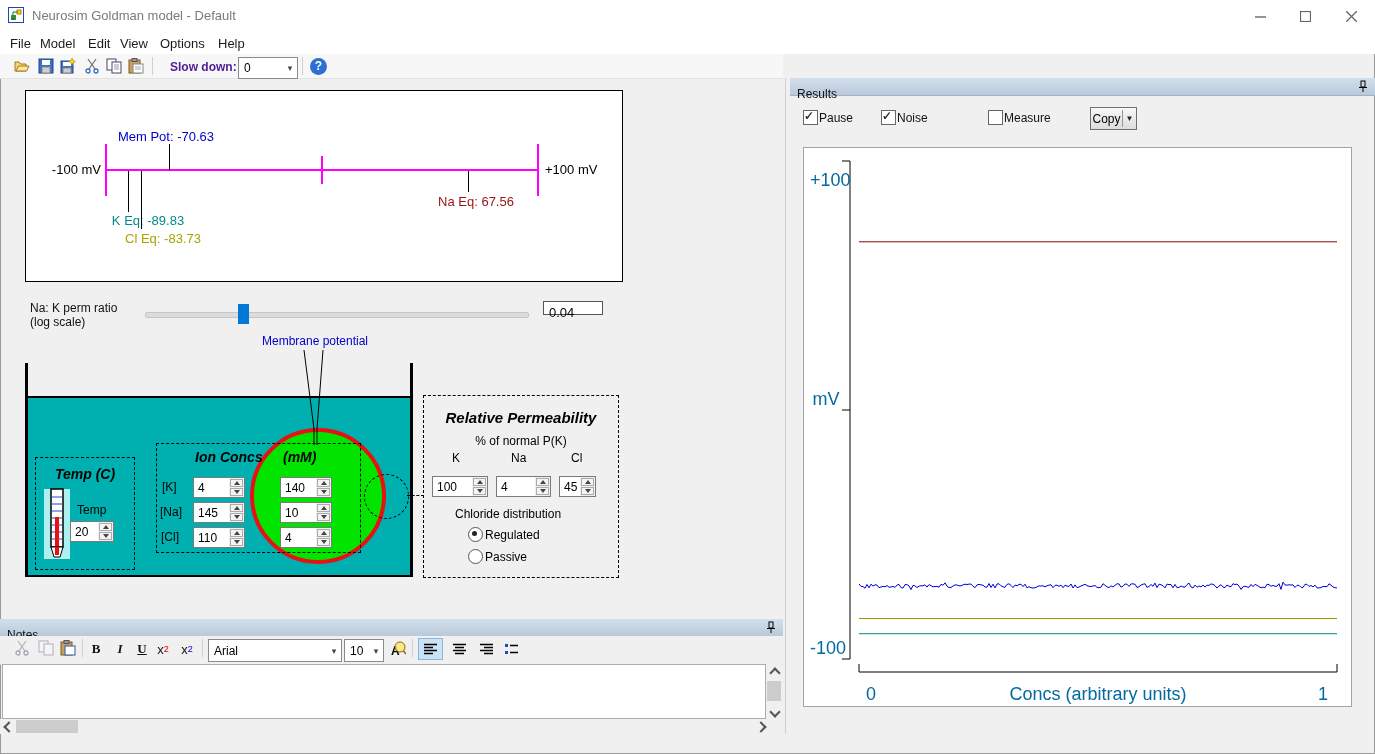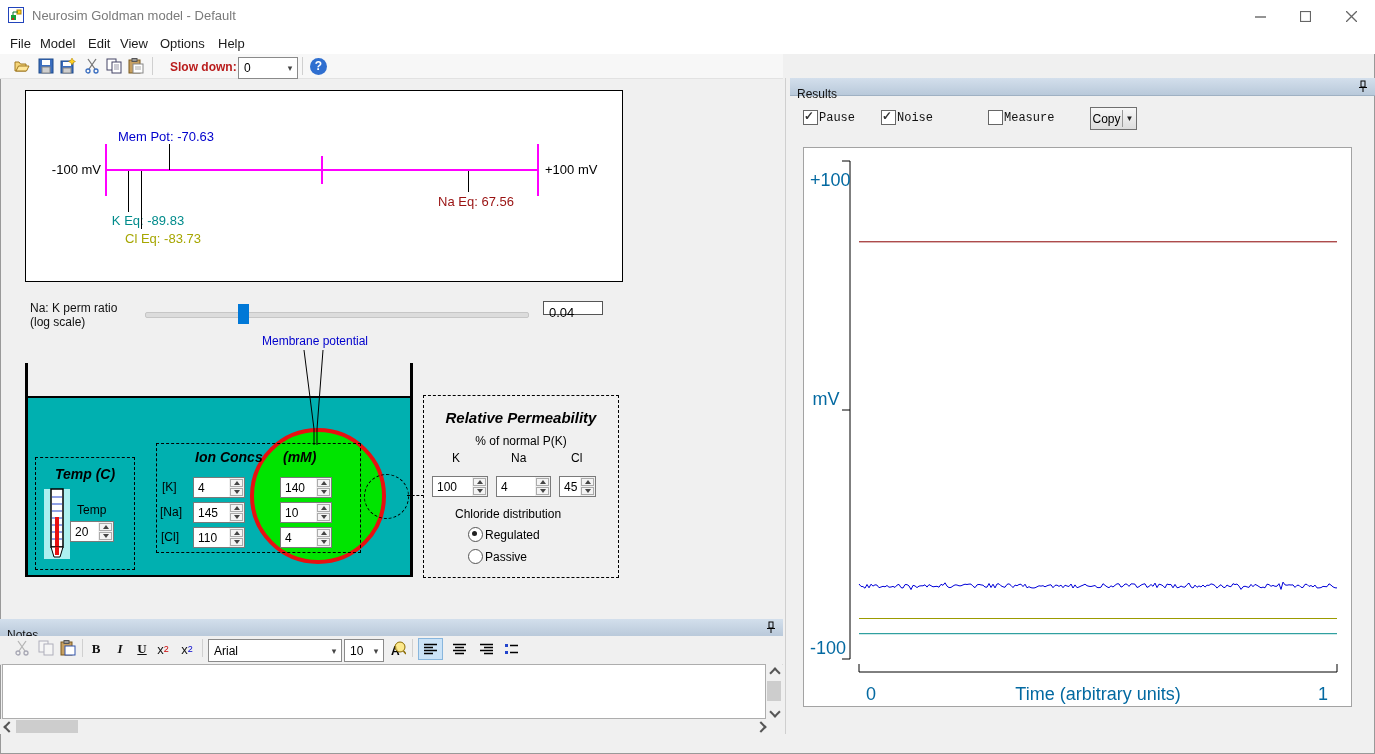--- a/index.html
+++ b/index.html
@@ -8,21 +8,21 @@
   .abs{position:absolute;}
   
   #titlebar{left:0;top:0;width:1375px;height:30px;background:#fff;}
   #title-text{left:32px;top:8px;font-size:13px;color:#7a7a7a;}
   .winctl{top:7px;width:30px;height:18px;display:flex;align-items:center;justify-content:center;}
   #menubar{left:0;top:30px;width:1375px;height:24px;background:#fff;}
   .menu-item{position:absolute;top:4px;font-size:13px;color:#1b1b1b;padding:2px 4px;}
   #main-toolbar{left:0;top:54px;width:783px;height:24px;background:#f7f7f7;border-bottom:1px solid #e2e2e2;}
   .tico{position:absolute;top:4px;width:16px;height:16px;}
   .tsep{position:absolute;top:3px;width:1px;height:18px;background:#d0d0d0;}
-  #slowdown-label{left:170px;top:6px;font-size:12px;font-weight:bold;color:#b91c1c;}
+  #slowdown-label{left:170px;top:6px;font-size:12px;font-weight:bold;color:#4c1d95;}
   .combo{background:#fff;border:1px solid #8a8a8a;display:flex;align-items:center;font-size:12px;}
   .combo .cval{flex:1;padding-left:5px;overflow:hidden;white-space:nowrap;}
   .combo .carr{width:14px;text-align:center;color:#444;font-size:9px;}
   .carr::after{content:"▾";}
   
   .panel-hdr{background:linear-gradient(#d3dfec,#b9c9da);border-bottom:1px solid #9fb1c3;font-size:12px;color:#111;display:flex;align-items:center;}
   .panel-hdr .ttl{padding-left:7px;flex:1;margin-top:15px;}
   .pin{width:14px;height:14px;margin-right:5px;}
   
   #scale-panel{left:25px;top:90px;width:596px;height:190px;background:#fff;border:1px solid #000;}
@@ -50,21 +50,21 @@
   .spinner .sbtn:last-child{margin-bottom:1px;}
   .sbtn.up::after,.sbtn.dn::after{content:"";position:absolute;left:50%;top:50%;transform:translate(-50%,-50%);border-left:3px solid transparent;border-right:3px solid transparent;}
   .sbtn.up::after{border-bottom:4px solid #444;}
   .sbtn.dn::after{border-top:4px solid #444;}
   .row-label{position:absolute;font-size:12px;color:#000;}
   
   .radio{position:absolute;width:13px;height:13px;border:1px solid #555;border-radius:50%;background:#fff;}
   .radio[data-on="true"]::after{content:"";position:absolute;left:3px;top:3px;width:5px;height:5px;border-radius:50%;background:#222;}
   .cb{position:absolute;width:13px;height:13px;border:1px solid #666;background:#fff;}
   .cb[data-on="true"]::after{content:"✓";position:absolute;left:0px;top:-2px;font-size:12px;color:#333;font-weight:bold;}
-  .cb-label{position:absolute;font-size:12px;color:#111;font-family:Liberation Mono, monospace;}
+  .cb-label{position:absolute;font-size:12px;color:#111;}
   
   #notes-hdr{left:0;top:619px;width:783px;height:17px;}
   #notes-toolbar{left:0;top:636px;width:783px;height:28px;background:#f0f0f0;border-bottom:1px solid #dadada;}
   .tbtn{position:absolute;top:2px;height:22px;display:flex;align-items:center;justify-content:center;font-size:13px;color:#111;}
   .fmt{font-family:"Liberation Serif",serif;font-weight:bold;width:22px;}
   .tbtn.sel{background:#cbe3f7;border:1px solid #88b6dd;box-sizing:border-box;}
   sup.red{color:#c00;font-size:9px;}
   sub.blue{color:#00c;font-size:9px;}
   #notes-text{left:2px;top:664px;width:764px;height:55px;background:#fff;border:1px solid #adadad;box-sizing:border-box;}
   .sb{background:#f0f0f0;}
@@ -425,18 +425,18 @@
         <polyline points="55,516 55,524 533,524 533,516" fill="none" stroke="#000" stroke-width="1"></polyline>
         <polyline points="55,93.8 533,93.8" fill="none" stroke="#8b0000" stroke-width="1"></polyline>
         <polyline points="55,436.0 57,438.4 59,438.6 61,440.2 63,436.5 65,439.8 67,436.2 69,438.1 71,436.8 73,437.1 75,439.7 77,439.0 79,438.3 81,438.8 83,437.5 85,439.2 87,439.0 89,438.4 91,439.4 93,437.1 95,436.4 97,439.6 99,440.0 101,436.6 103,436.6 105,437.9 107,441.6 109,437.4 111,437.9 113,439.6 115,438.1 117,437.8 119,437.8 121,436.8 123,439.1 125,436.6 127,437.7 129,438.8 131,438.5 133,438.3 135,439.2 137,436.3 139,437.3 141,434.8 143,438.1 145,439.6 147,439.4 149,438.0 151,436.9 153,437.0 155,437.8 157,437.8 159,436.9 161,436.2 163,436.5 165,436.1 167,436.1 169,438.2 171,439.7 173,436.9 175,436.4 177,436.9 179,437.2 181,439.0 183,439.2 185,435.5 187,439.5 189,436.2 191,439.9 193,436.0 195,435.8 197,437.8 199,438.8 201,439.3 203,436.4 205,435.8 207,437.4 209,439.6 211,437.1 213,437.7 215,436.5 217,436.2 219,438.6 221,436.2 223,439.8 225,438.7 227,439.7 229,440.0 231,439.8 233,438.8 235,437.8 237,438.1 239,437.7 241,438.8 243,437.8 245,437.1 247,436.8 249,439.7 251,437.4 253,437.1 255,438.4 257,437.1 259,439.7 261,437.2 263,438.0 265,438.5 267,436.0 269,440.0 271,436.9 273,439.7 275,439.0 277,438.0 279,437.2 281,436.2 283,437.7 285,438.3 287,438.5 289,438.0 291,437.5 293,439.4 295,439.7 297,439.2 299,435.7 301,437.3 303,438.8 305,439.7 307,437.8 309,439.0 311,437.3 313,435.8 315,435.9 317,439.1 319,438.2 321,436.0 323,436.2 325,438.4 327,435.9 329,435.9 331,436.2 333,439.5 335,438.7 337,437.1 339,436.2 341,435.8 343,439.4 345,438.4 347,436.5 349,438.3 351,435.1 353,439.6 355,436.2 357,436.7 359,437.8 361,439.9 363,436.1 365,436.6 367,436.5 369,439.8 371,436.4 373,439.7 375,439.4 377,438.0 379,439.0 381,439.1 383,436.6 385,435.1 387,439.0 389,440.0 391,437.1 393,439.3 395,437.9 397,439.0 399,437.0 401,439.1 403,437.2 405,437.4 407,435.9 409,436.4 411,437.6 413,440.1 415,438.1 417,436.7 419,439.1 421,439.6 423,437.0 425,438.3 427,438.7 429,435.7 431,436.6 433,436.0 435,438.1 437,441.4 439,438.8 441,438.2 443,438.9 445,439.4 447,436.4 449,438.7 451,436.4 453,437.3 455,438.6 457,439.8 459,439.1 461,439.8 463,436.2 465,436.6 467,438.3 469,437.4 471,438.3 473,438.2 475,435.7 477,441.4 479,434.1 481,436.9 483,437.2 485,436.8 487,437.0 489,436.9 491,439.4 493,437.3 495,437.3 497,439.3 499,439.5 501,436.3 503,436.4 505,438.4 507,437.5 509,438.9 511,437.1 513,439.9 515,439.9 517,439.6 519,438.4 521,438.6 523,438.7 525,435.8 527,437.1 529,438.9 531,439.8 533,439.9" fill="none" stroke="#0000d8" stroke-width="1"></polyline>
         <polyline points="55,470.5 533,470.5" fill="none" stroke="#9b9b00" stroke-width="1"></polyline>
         <polyline points="55,485.7 533,485.7" fill="none" stroke="#008b8b" stroke-width="1"></polyline>
       </svg>
     <div class="axis-lab" style="left:6px;top:22px;width:32px;text-align:right">+100</div>
     <div class="axis-lab" style="left:6px;top:241px;width:32px;text-align:center">mV</div>
     <div class="axis-lab" style="left:6px;top:490px;width:32px;text-align:right">-100</div>
     <div class="axis-lab" style="left:62px;top:536px">0</div>
-    <div class="axis-lab" style="left:154px;top:536px;width:280px;text-align:center">Time (arbitrary units)</div>
+    <div class="axis-lab" style="left:154px;top:536px;width:280px;text-align:center">Concs (arbitrary units)</div>
     <div class="axis-lab" style="left:514px;top:536px">1</div>
   </div>
 
 
 </div>
 
 </body></html>

